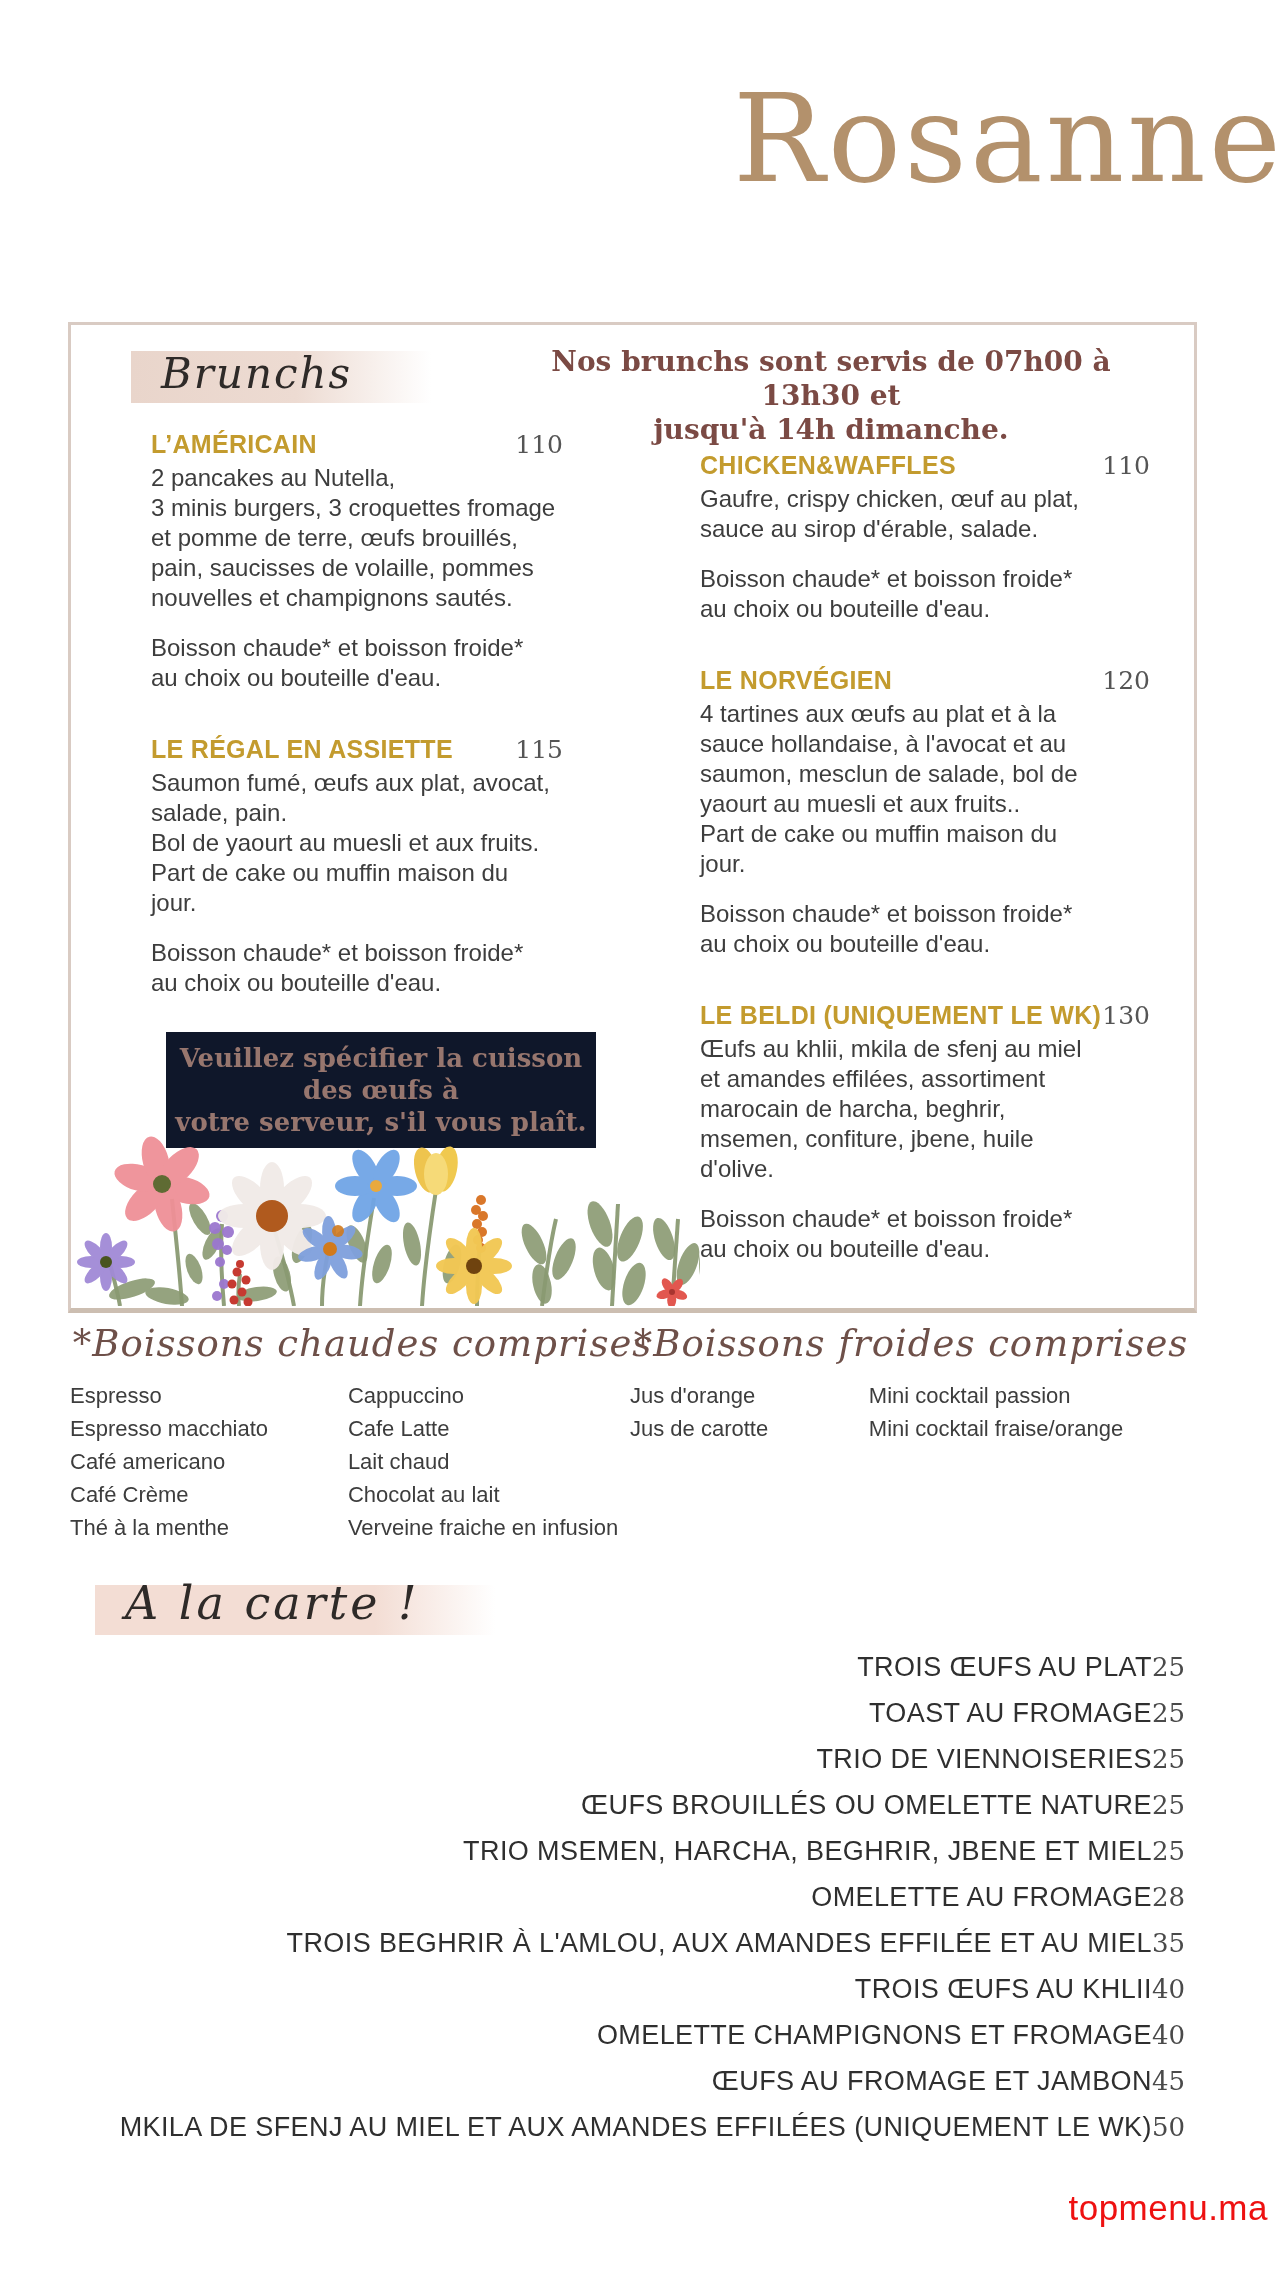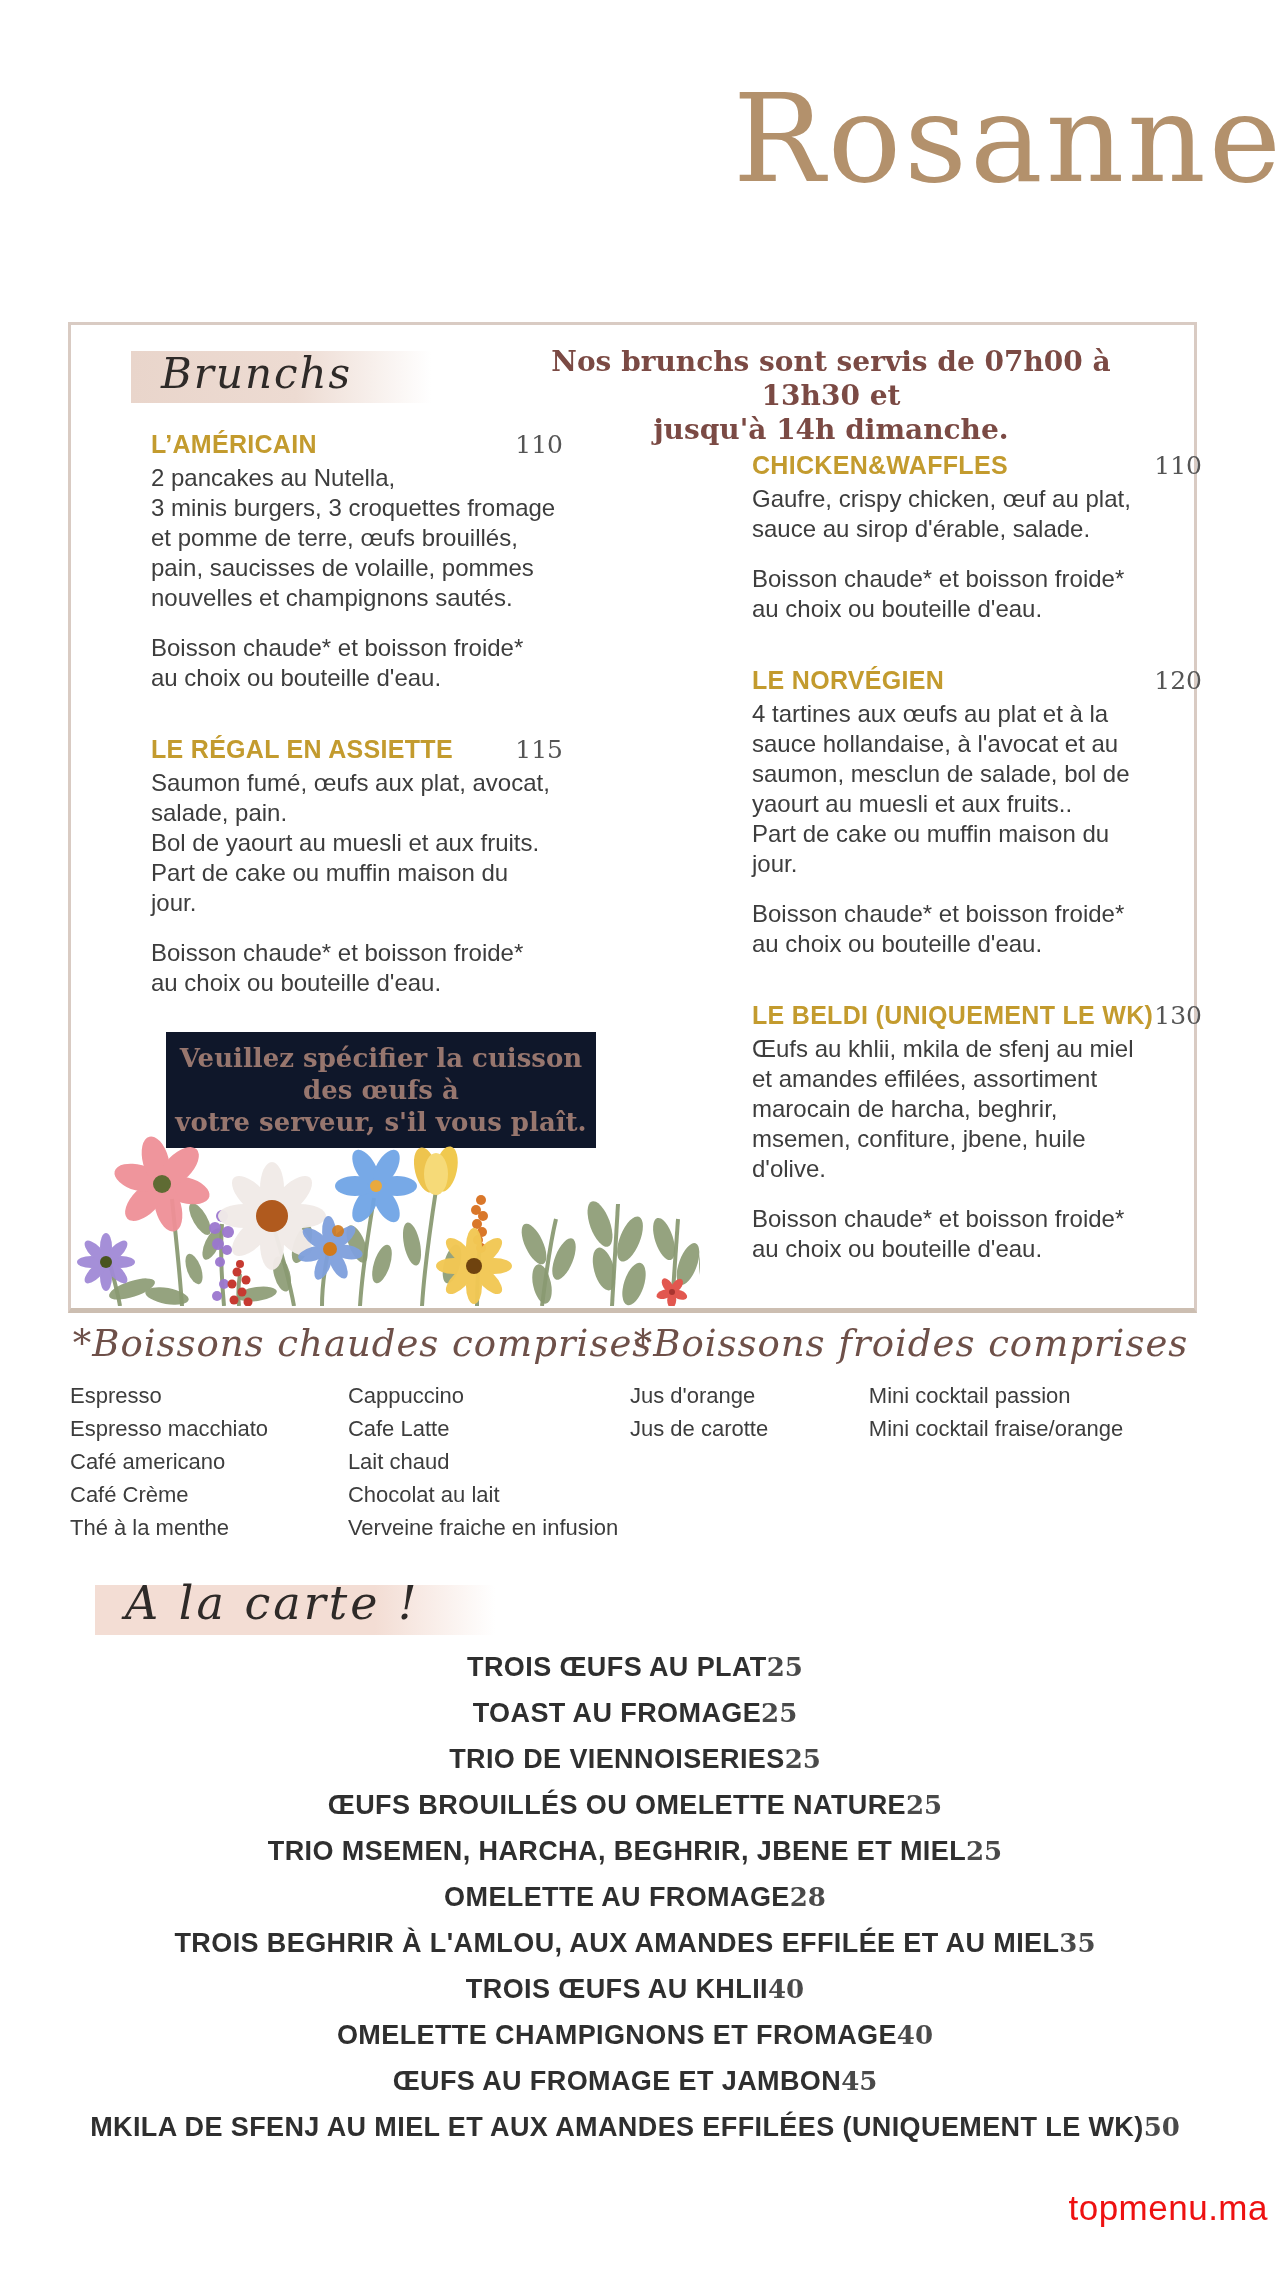--- a/index.html
+++ b/index.html
@@ -47,21 +47,21 @@
   }
   .service-note {
     position:absolute; left:440px; top:20px; width:640px;
     text-align:center;
     font-family:"DejaVu Serif", serif;
     font-weight:600; font-size:28px; line-height:34px;
     color:#7b4a44;
   }
 
   .col-left  { position:absolute; left:80px;  top:105px; width:412px; }
-  .col-right { position:absolute; left:681px; top:126px; width:450px; }
+  .col-right { position:absolute; left:629px; top:126px; width:450px; }
 
   .item + .item { margin-top:42px; }
   .item-head { display:flex; justify-content:space-between; align-items:baseline; }
   .item-name {
     font-size:25px; font-weight:700; letter-spacing:0.3px;
     color:#c39b2e;
   }
   .item-price {
     font-family:"DejaVu Serif", serif;
     font-size:25px; color:#555555;
@@ -101,23 +101,22 @@
     position:absolute; left:95px; top:1585px;
     width:400px; height:50px;
     background:linear-gradient(to right, #f3ddd4 0%, #f3ddd4 70%, rgba(243,221,212,0) 100%);
   }
   .alacarte-title {
     position:absolute; left:125px; top:1576px;
     font-size:46px; letter-spacing:3px;
   }
   .alacarte-list { position:absolute; left:85px; top:1652px; width:1100px; }
   .alacarte-row {
-    display:flex; justify-content:center; align-items:baseline;
+    display:flex; justify-content:flex-end; align-items:baseline;
     margin-bottom:15px;
-    font-weight:bold;
   }
   .alacarte-name {
     font-size:27px; line-height:31px; letter-spacing:0.4px; color:#2f2f2f;
   }
   .alacarte-price {
     font-family:"DejaVu Serif", serif; font-size:26px; color:#4a4a4a;
   }
 
   
   .watermark {

